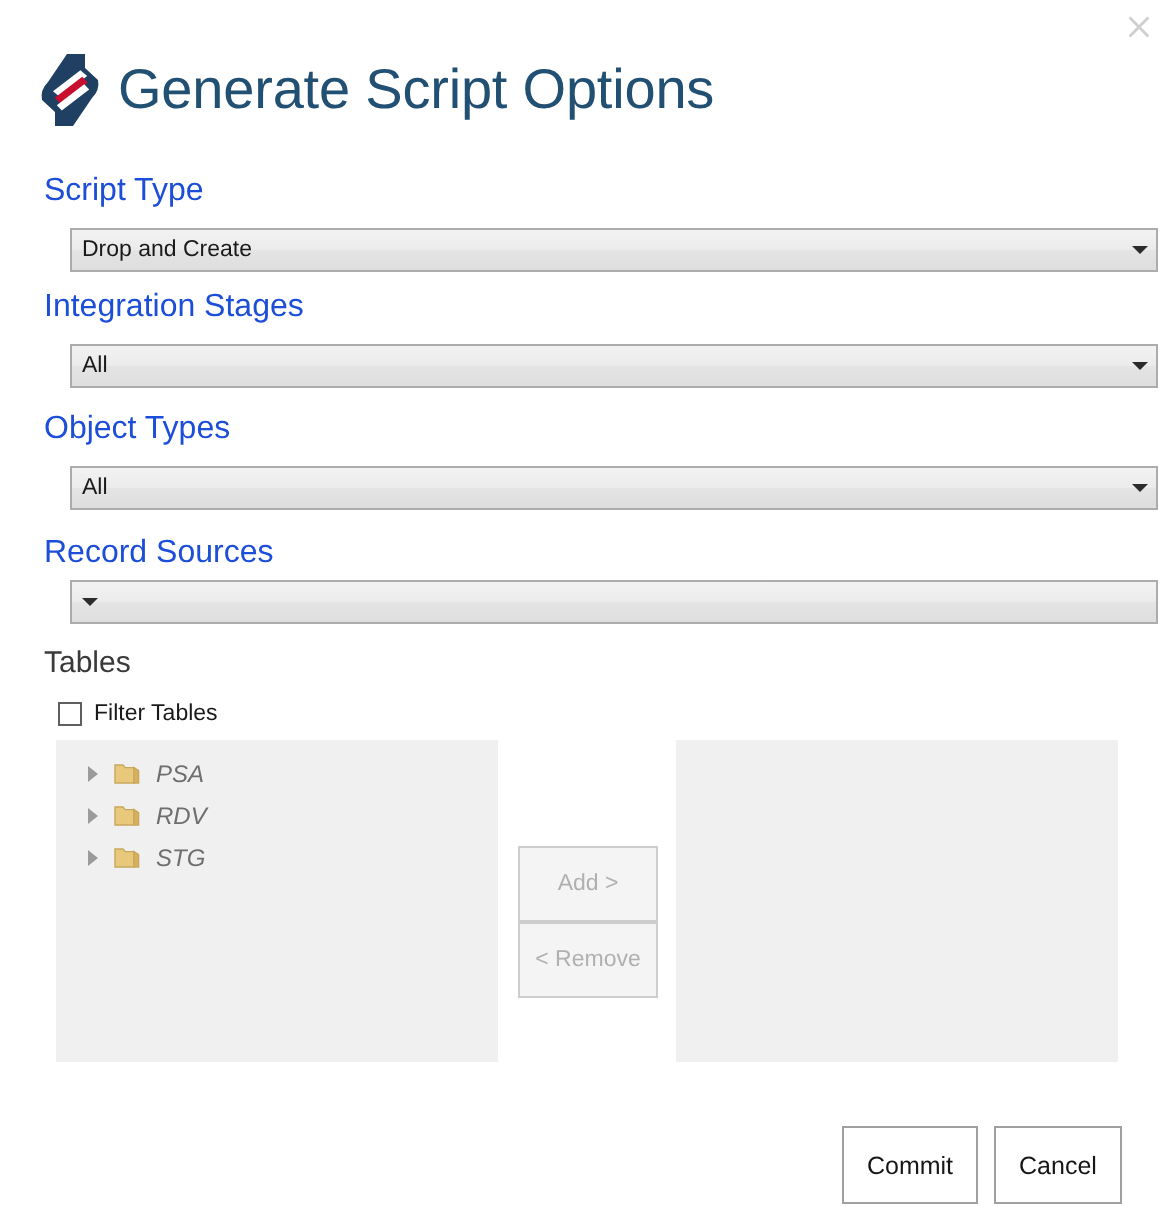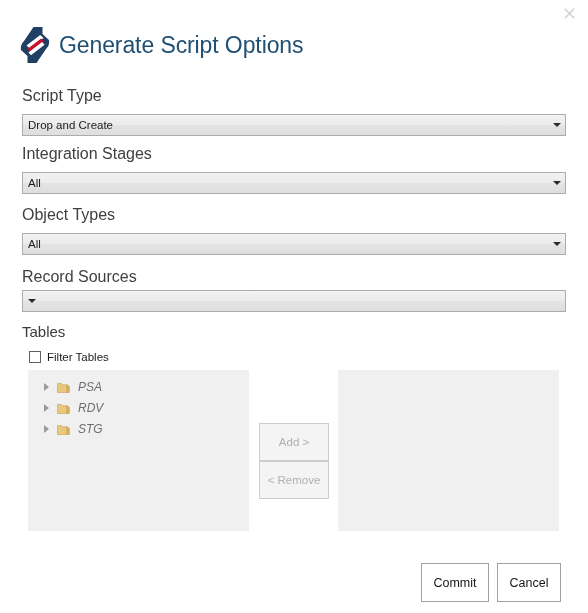--- a/index.html
+++ b/index.html
@@ -42,42 +42,42 @@
     align-items: center;
     height: 42px;
   }
   #app-logo {
     width: 30px;
     height: 36px;
     margin-right: 9px;
     flex: 0 0 auto;
   }
   #dialog-title {
-    font-size: 23px;
+    font-size: 28px;
     font-weight: 400;
     color: #215073;
     letter-spacing: -0.1px;
     line-height: 1;
     white-space: nowrap;
   }
 
   
   .field-label {
     position: absolute;
     left: 22px;
     font-size: 16px;
     font-weight: 400;
-    color: #404040;
+    color: #1d4ed8;
     line-height: 1;
     white-space: nowrap;
     text-align: center;
   }
   .combo {
     position: absolute;
-    left: 22px;
+    left: 35px;
     width: 544px;
     height: 22px;
     box-sizing: border-box;
     border: 1px solid #acacac;
     background: linear-gradient(to bottom,#f2f2f2 0%,#ebebeb 50%,#e4e4e4 51%,#dedede 100%);
     display: flex;
     align-items: center;
     cursor: default;
   }
   .combo .combo-value {

